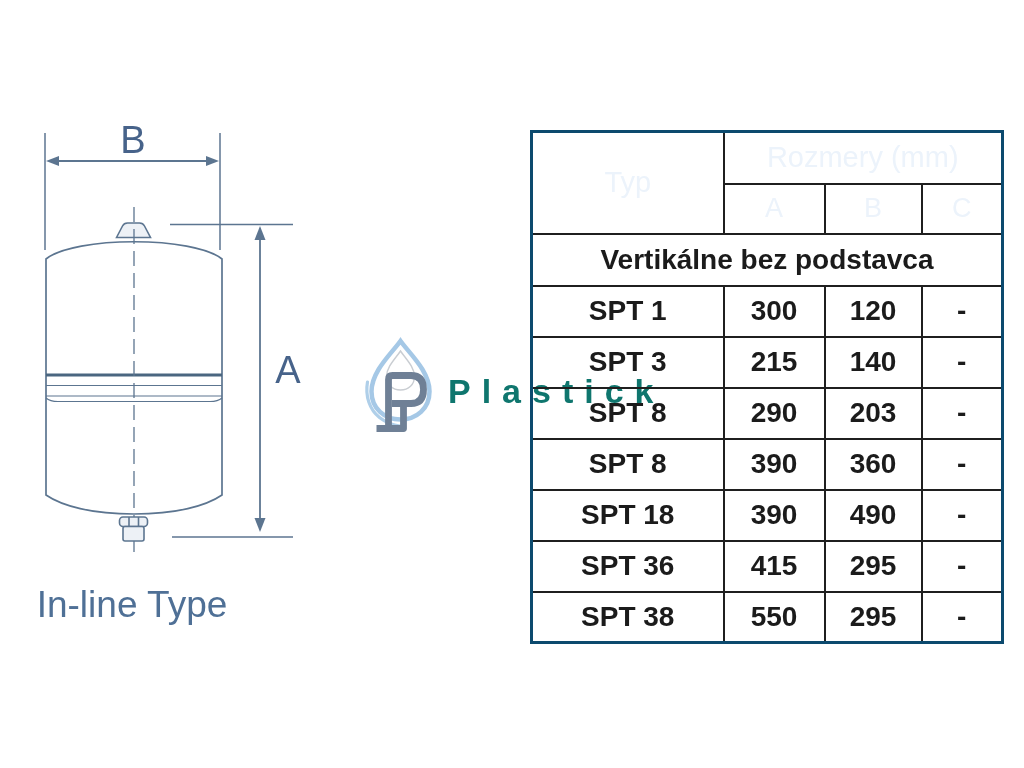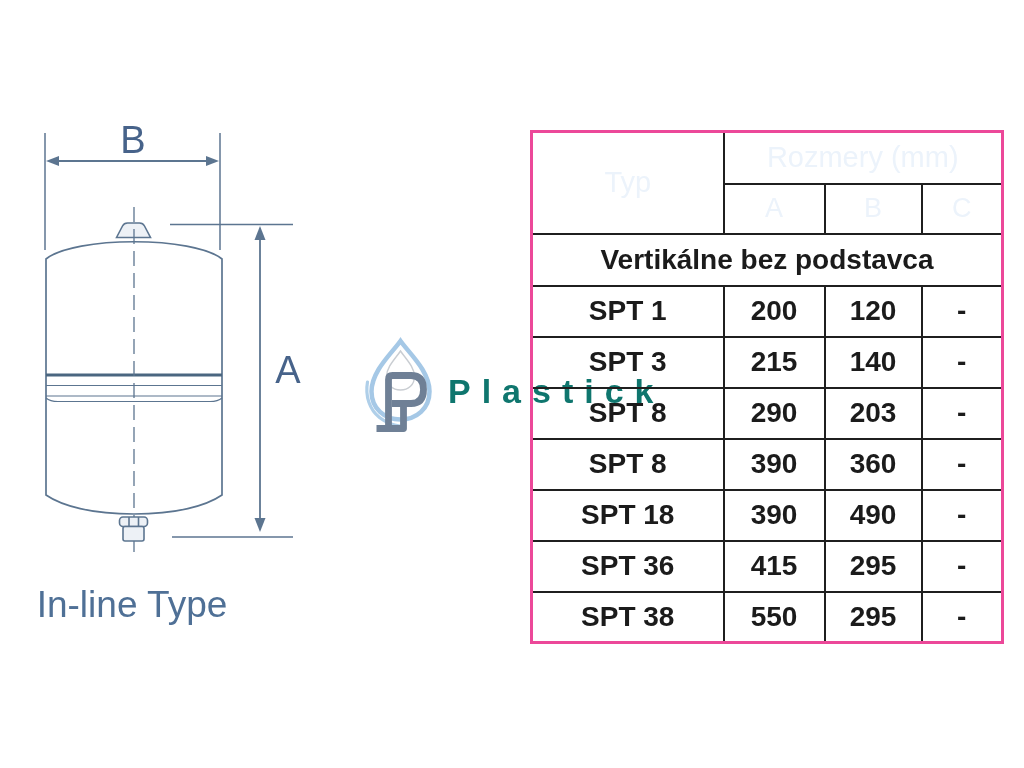--- a/index.html
+++ b/index.html
@@ -31,21 +31,21 @@
     color: #0f766e;
     white-space: nowrap;
   }
 
   
   .spec {
     position: absolute; left: 530px; top: 130px;
     border-collapse: collapse; table-layout: fixed;
     z-index: 2;
     color: #1b1b1b;
-    border: 3px solid #ec4899;
+    border: 3px solid #0c4a6e;
   }
   .spec td {
     border: 2px solid #1f1f1f;
     text-align: center; vertical-align: middle;
     padding: 0; background: transparent;
     overflow: hidden;
   }
   .spec tr.hr1 { height: 52px; }
   .spec tr.hr2 { height: 50px; }
   .spec tr.section-row { height: 52px; }
@@ -150,21 +150,21 @@
         <td class="hcell sub">A</td>
         <td class="hcell sub">B</td>
         <td class="hcell sub">C</td>
       </tr>
       <tr class="section-row">
         <td class="section" colspan="4">Vertikálne bez podstavca</td>
       </tr>
 
       <tr class="datarow">
         <td>SPT 1</td>
-        <td>200</td>
+        <td>300</td>
         <td>120</td>
         <td>-</td>
       </tr>
       <tr class="datarow">
         <td>SPT 3</td>
         <td>215</td>
         <td>140</td>
         <td>-</td>
       </tr>
       <tr class="datarow">

